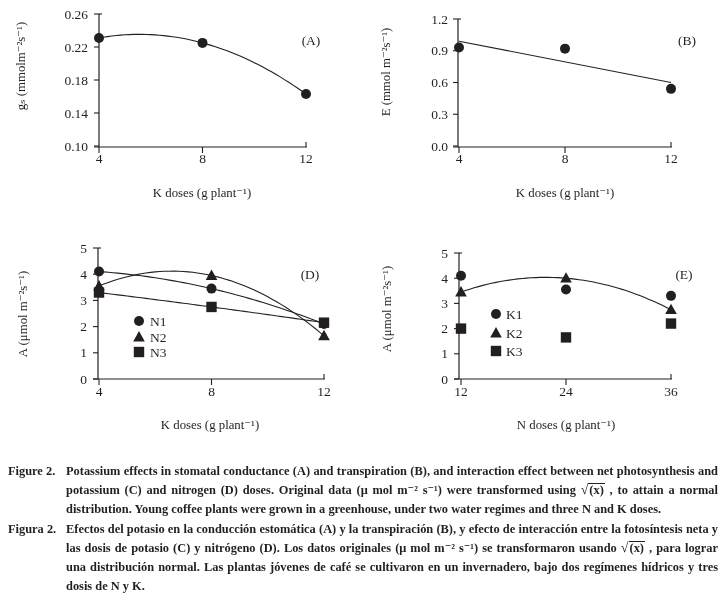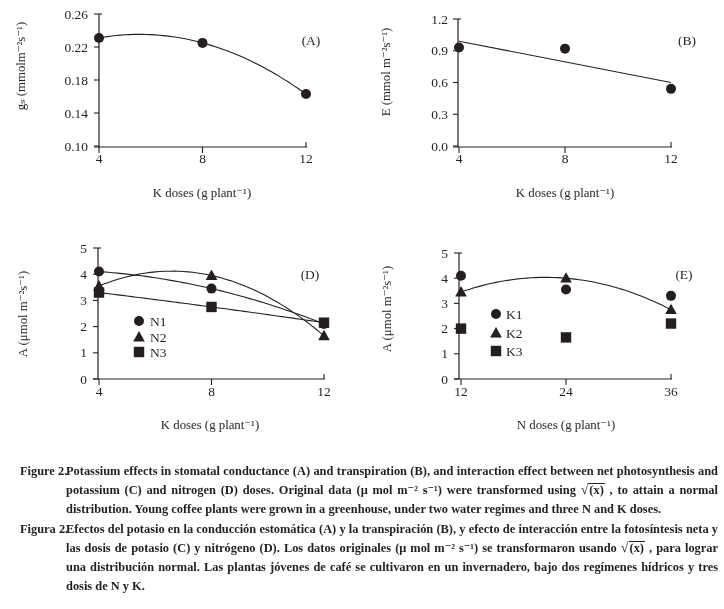--- a/index.html
+++ b/index.html
@@ -8,21 +8,21 @@
   #charts-canvas{position:absolute;left:0;top:0;}
   svg text{font-family:"Liberation Serif","DejaVu Serif",serif;fill:#231f20;}
   svg .tick-label{font-size:13.5px;}
   svg .xtick-label{font-size:13.5px;}
   svg .axis-label{font-size:12.8px;}
   svg .panel-letter{font-size:13.5px;}
   svg .legend-label{font-size:13.5px;}
   .captions{position:absolute;left:8px;right:6px;top:462px;font-weight:bold;
             font-size:12.4px;line-height:18.8px;color:#231f20;}
   .cap{position:relative;margin:0 0 2px 0;padding-left:58px;text-align:justify;}
-  .cap-label{position:absolute;left:12px;top:0;}
+  .cap-label{position:absolute;left:0;top:0;}
   .radical{font-size:14px;}
   .radicand{display:inline-block;border-top:1.2px solid #231f20;line-height:1.05;padding:0 1px;}
 </style>
 </head>
 <body>
 
 <div id="page">
   <svg id="charts-canvas" width="724" height="460" viewBox="0 0 724 460">
       <g>
         <line x1="94" y1="147" x2="307" y2="147" stroke="#231f20" stroke-width="1.2"></line>

